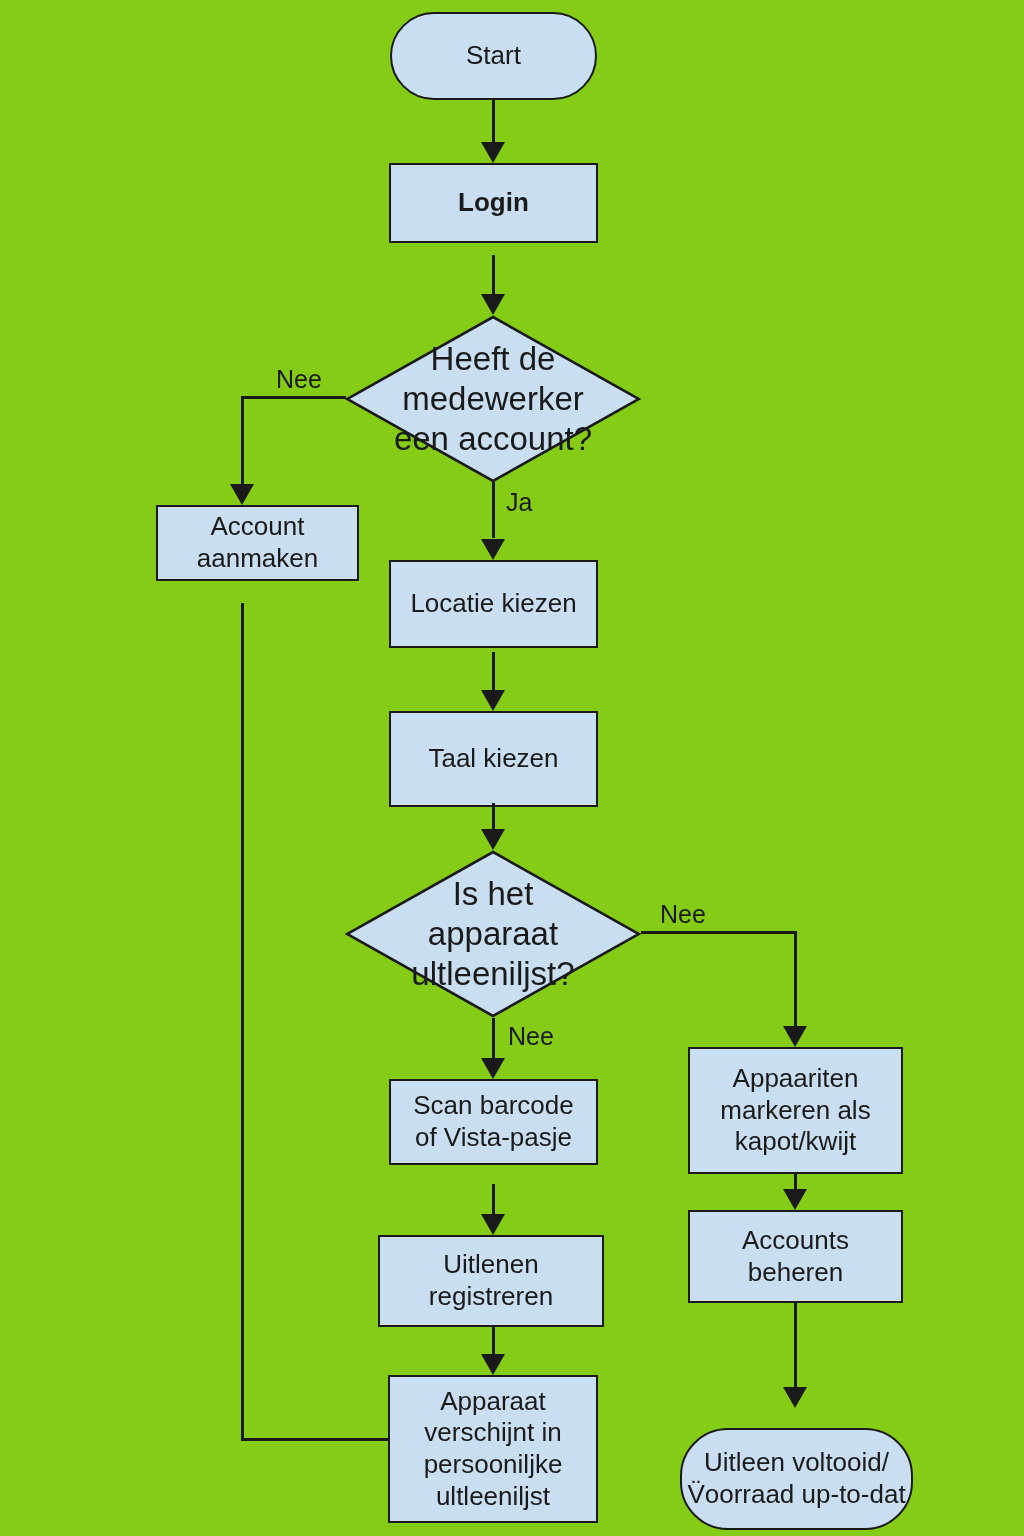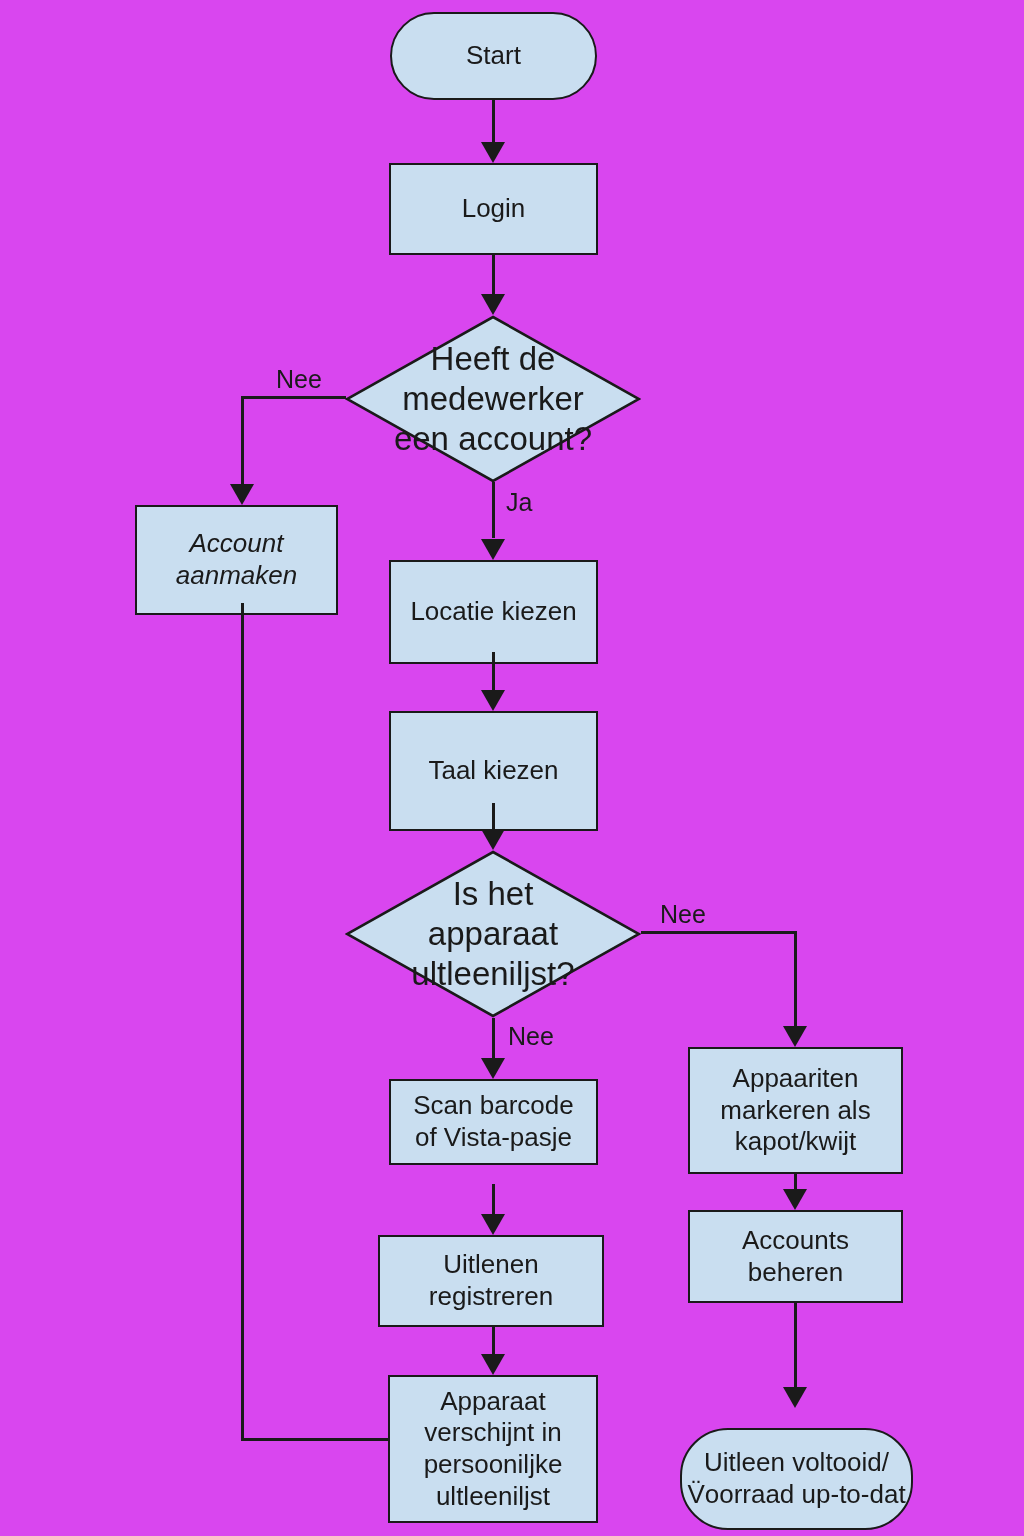--- a/index.html
+++ b/index.html
@@ -1,20 +1,20 @@
 <!DOCTYPE html>
 <html><head>
 <meta charset="utf-8">
 <style>
   html,body{margin:0;padding:0;background:#ffffff;}
   #canvas{
     position:relative;
     width:1024px;
     height:1536px;
-    background:#d946ef;
+    background:#84cc16;
     font-family:"Liberation Sans", sans-serif;
     color:#1a1a1a;
     overflow:hidden;
   }
   .node{
     position:absolute;
     background:#c9def0;
     border:2.5px solid #1a1a1a;
     display:flex;
     align-items:center;
@@ -52,55 +52,55 @@
 </head>
 <body>
 
 <div id="canvas">
 
   <div class="node terminator" style="left:390px;top:12px;width:207px;height:88px;">Start</div>
 
   <div class="vline" style="left:492px;top:100px;height:43px;"></div>
   <div class="arrow-down" style="left:481px;top:142px;"></div>
 
-  <div class="node" style="left:389px;top:163px;width:209px;height:92px;">Login</div>
+  <div class="node" style="left:389px;top:163px;width:209px;height:80px;font-weight:bold;">Login</div>
 
   <div class="vline" style="left:492px;top:255px;height:40px;"></div>
   <div class="arrow-down" style="left:481px;top:294px;"></div>
 
   <div class="diamond-wrap" style="left:345px;top:315px;width:296px;height:168px;">
     <svg width="296" height="168" viewBox="0 0 296 168">
       <polygon points="148,2 294,84 148,166 2,84" fill="#c9def0" stroke="#1a1a1a" stroke-width="2.6"></polygon>
     </svg>
     <div class="diamond-label">Heeft de
 medewerker
 een account?</div>
   </div>
 
   <div class="edge-label" style="left:276px;top:366px;">Nee</div>
   <div class="hline" style="left:241px;top:396px;width:105px;"></div>
   <div class="vline" style="left:241px;top:396px;height:88px;"></div>
   <div class="arrow-down" style="left:230px;top:484px;"></div>
 
-  <div class="node" style="left:135px;top:505px;width:203px;height:110px;font-style:italic;">Account
+  <div class="node" style="left:156px;top:505px;width:203px;height:76px;">Account
 aanmaken</div>
 
   <div class="vline" style="left:241px;top:603px;height:838px;"></div>
   <div class="hline" style="left:241px;top:1438px;width:147px;"></div>
 
   <div class="edge-label" style="left:506px;top:489px;">Ja</div>
   <div class="vline" style="left:492px;top:482px;height:56px;"></div>
   <div class="arrow-down" style="left:481px;top:539px;"></div>
 
-  <div class="node" style="left:389px;top:560px;width:209px;height:104px;">Locatie kiezen</div>
+  <div class="node" style="left:389px;top:560px;width:209px;height:88px;">Locatie kiezen</div>
 
   <div class="vline" style="left:492px;top:652px;height:38px;"></div>
   <div class="arrow-down" style="left:481px;top:690px;"></div>
 
-  <div class="node" style="left:389px;top:711px;width:209px;height:120px;">Taal kiezen</div>
+  <div class="node" style="left:389px;top:711px;width:209px;height:96px;">Taal kiezen</div>
 
   <div class="vline" style="left:492px;top:803px;height:26px;"></div>
   <div class="arrow-down" style="left:481px;top:829px;"></div>
 
   <div class="diamond-wrap" style="left:345px;top:850px;width:296px;height:168px;">
     <svg width="296" height="168" viewBox="0 0 296 168">
       <polygon points="148,2 294,84 148,166 2,84" fill="#c9def0" stroke="#1a1a1a" stroke-width="2.6"></polygon>
     </svg>
     <div class="diamond-label">Is het
 apparaat

